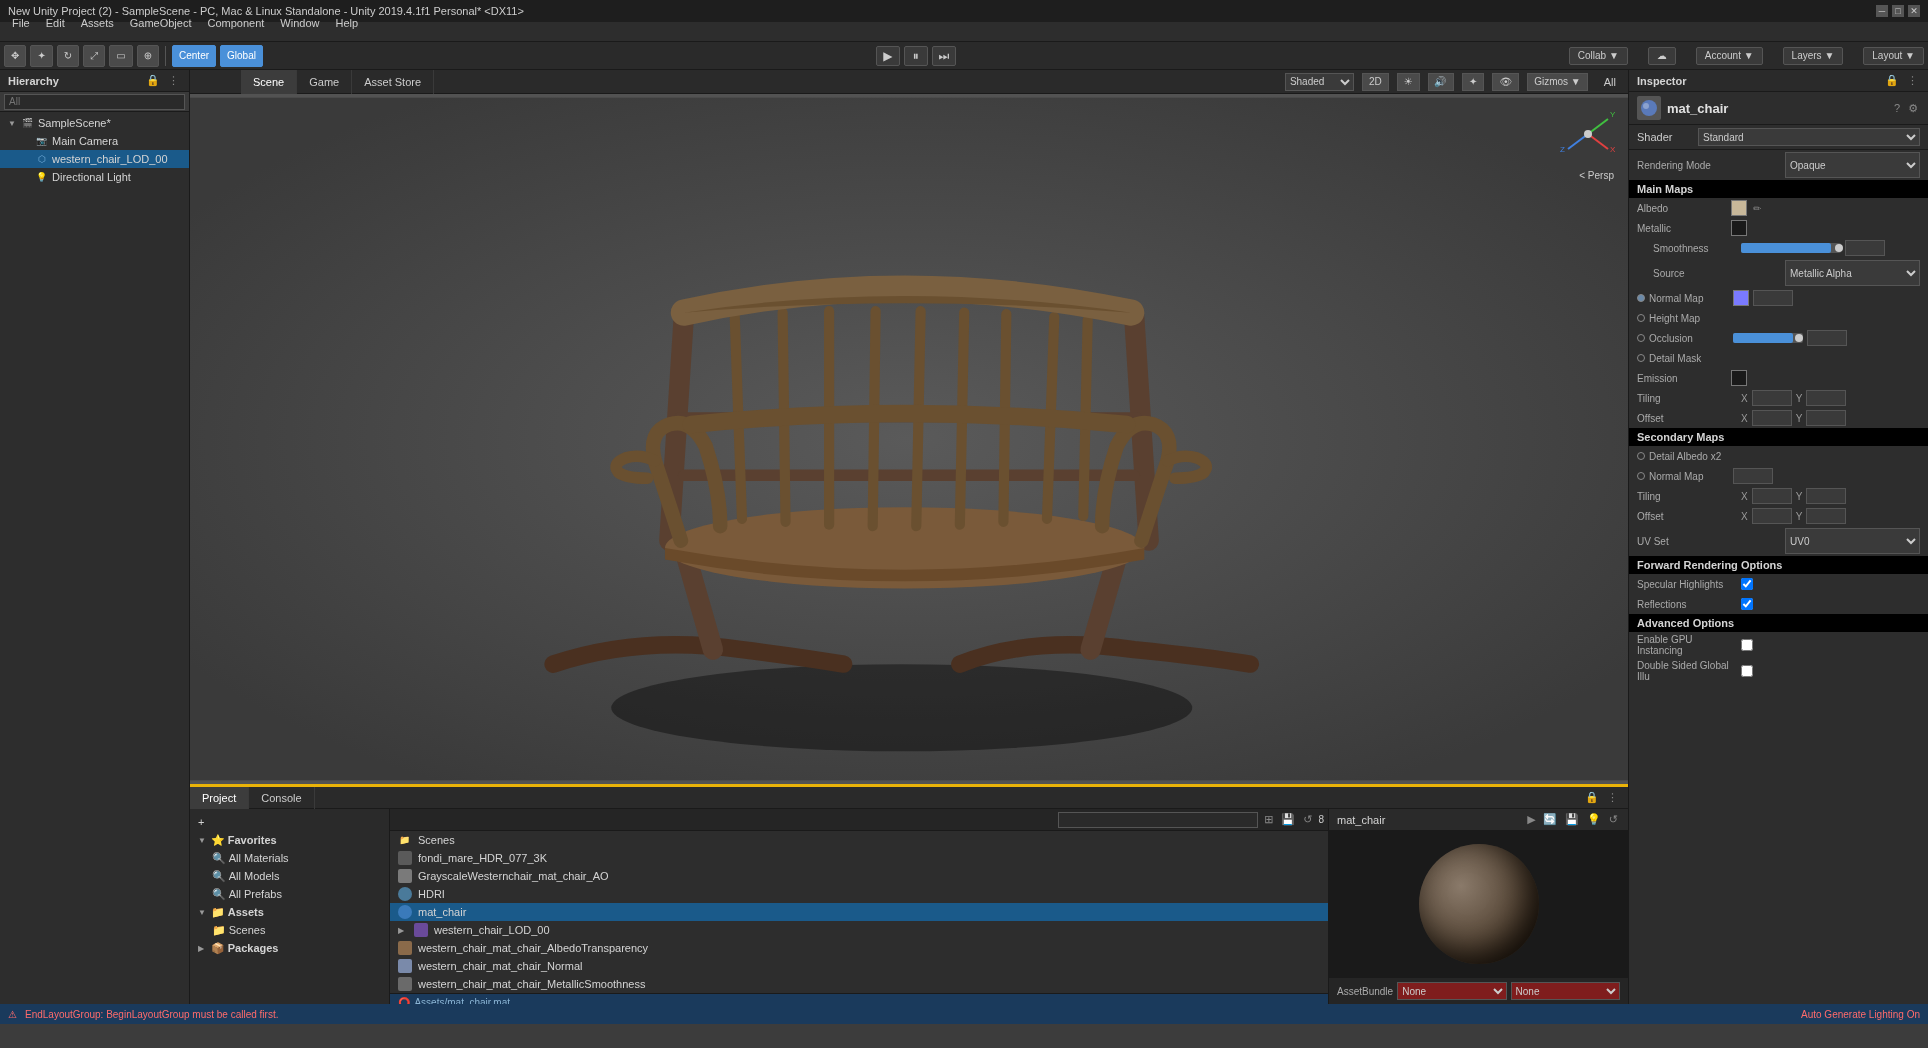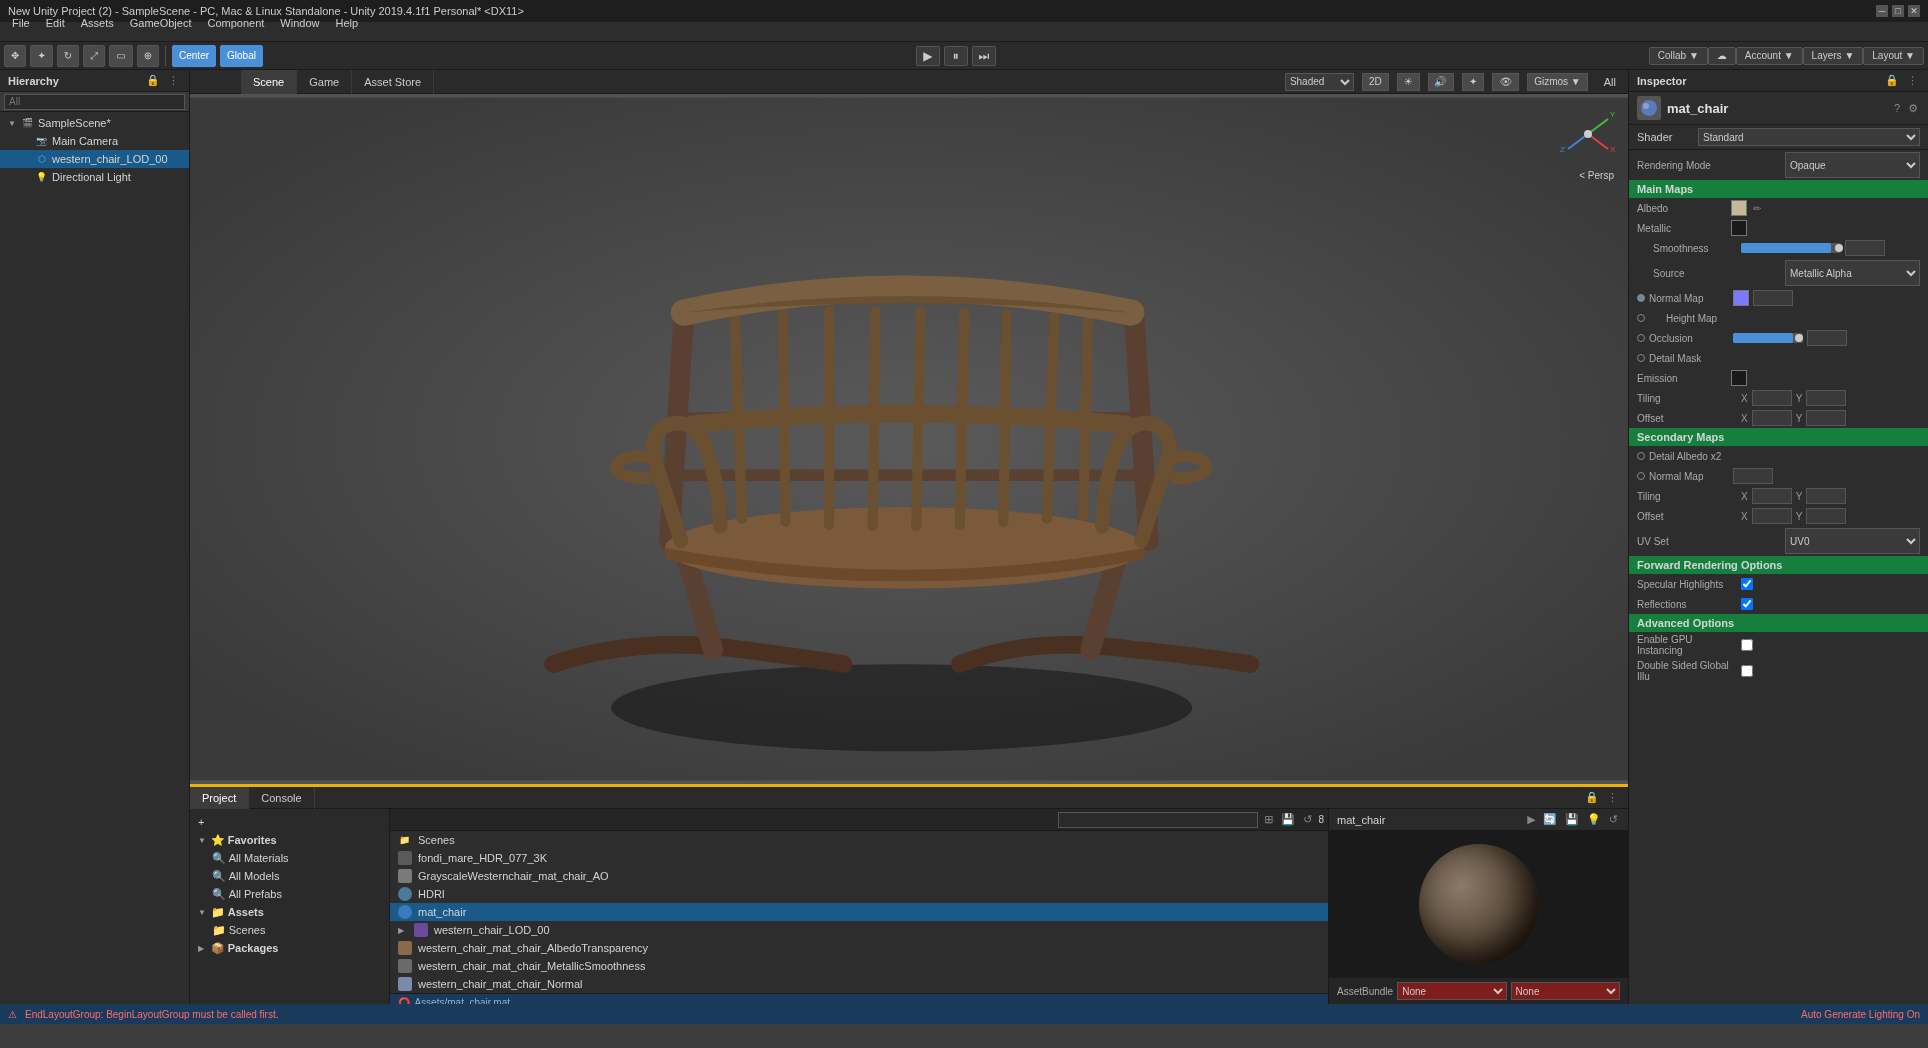--- a/index.html
+++ b/index.html
@@ -54,21 +54,21 @@
     #inspector .panel-header .title { font-size: 11px; font-weight: bold; color: #d4d4d4; }
     .inspector-title-row { display: flex; align-items: center; padding: 4px 8px; gap: 6px; background: #2d2d2d; border-bottom: 1px solid #1a1a1a; flex-shrink: 0; }
     .inspector-icon { width: 24px; height: 24px; background: #555; border-radius: 2px; display: flex; align-items: center; justify-content: center; font-size: 12px; }
     .inspector-name { font-size: 13px; font-weight: bold; color: #e0e0e0; }
     .shader-row { display: flex; align-items: center; padding: 3px 8px; gap: 6px; border-bottom: 1px solid #1a1a1a; flex-shrink: 0; }
     .shader-row label { font-size: 11px; color: #ccc; width: 55px; }
     .shader-row select { background: #3a3a3a; border: 1px solid #555; color: #ccc; font-size: 10px; height: 18px; flex: 1; }
     .inspector-row { display: flex; align-items: center; padding: 2px 8px; min-height: 20px; gap: 4px; }
     .inspector-row .row-label { font-size: 10px; color: #aaa; width: 100px; flex-shrink: 0; }
     .inspector-row .row-value { flex: 1; display: flex; align-items: center; gap: 4px; }
-    .section-header { background: #15803d; padding: 3px 8px; font-size: 11px; font-weight: bold; color: #d4d4d4; }
+    .section-header { background: #000000; padding: 3px 8px; font-size: 11px; font-weight: bold; color: #d4d4d4; }
     .color-box { width: 16px; height: 16px; border: 1px solid #777; display: inline-block; flex-shrink: 0; }
     .inspector-input { background: #3a3a3a; border: 1px solid #555; color: #ccc; font-size: 10px; height: 16px; width: 40px; padding: 0 2px; text-align: right; }
     .inspector-select { background: #3a3a3a; border: 1px solid #555; color: #ccc; font-size: 10px; height: 26px; flex: 1; margin-left: 44px; }
     .inspector-cb { width: 12px; height: 12px; }
 
     
     #bottom-panel { height: 220px; border-top: 3px solid #eab308; display: flex; flex-direction: column; }
     #bottom-panel-tabs { background: #2a2a2a; height: 22px; display: flex; align-items: center; border-bottom: 1px solid #1a1a1a; justify-content: space-between; }
     #bottom-panel-tabs .tab { padding: 0 12px; height: 22px; line-height: 22px; cursor: pointer; font-size: 11px; color: #ccc; border-right: 1px solid #3a3a3a; }
     #bottom-panel-tabs .tab.active { background: #3c3c3c; color: white; }
@@ -107,21 +107,21 @@
 
     
     #scene-area { display: flex; flex-direction: column; flex: 1; }
     #scene-3d { flex: 1; position: relative; background: #525252; overflow: hidden; }
     .nav-btn { background: #3a3a3a; border: 1px solid #555; color: #ccc; padding: 0 8px; height: 18px; font-size: 10px; cursor: pointer; border-radius: 2px; display: flex; align-items: center; gap: 3px; }
 
     
     #full-top { display: flex; justify-content: space-between; align-items: center; background: #2a2a2a; height: 28px; border-bottom: 1px solid #1a1a1a; padding: 0 4px; }
     #full-top .left { display: flex; align-items: center; gap: 4px; }
     #full-top .center { display: flex; align-items: center; gap: 4px; }
-    #full-top .right { display: flex; align-items: center; gap: 0; }
+    #full-top .right { display: flex; align-items: center; gap: 20px; }
 
     
     .map-row { display: flex; align-items: center; padding: 2px 8px; min-height: 20px; gap: 4px; }
     .map-row .map-label { font-size: 10px; color: #aaa; width: 90px; flex-shrink: 0; }
     .map-row .map-content { display: flex; align-items: center; gap: 4px; flex: 1; }
     .map-dot { width: 8px; height: 8px; border-radius: 50%; border: 1px solid #888; display: inline-block; }
     .map-dot.filled { background: #6a8aaa; }
 
     .inspector-scroll { overflow-y: auto; flex: 1; }
 
@@ -400,26 +400,26 @@
           <div class="asset-item">
             <span class="arrow" style="color:#999; font-size:8px; width:10px;">▶</span>
             <span class="asset-icon" style="background:#6a4a9a; border-radius:2px; width:14px; height:14px; display:inline-block;"></span>
             <span>western_chair_LOD_00</span>
           </div>
           <div class="asset-item">
             <span class="asset-icon" style="background:#8a6a4a; border-radius:2px; width:14px; height:14px; display:inline-block;"></span>
             <span>western_chair_mat_chair_AlbedoTransparency</span>
           </div>
           <div class="asset-item">
+            <span class="asset-icon" style="background:#7a8aaa; border-radius:2px; width:14px; height:14px; display:inline-block;"></span>
+            <span>western_chair_mat_chair_Normal</span>
+          </div>
+          <div class="asset-item">
             <span class="asset-icon" style="background:#6a6a6a; border-radius:2px; width:14px; height:14px; display:inline-block;"></span>
             <span>western_chair_mat_chair_MetallicSmoothness</span>
-          </div>
-          <div class="asset-item">
-            <span class="asset-icon" style="background:#7a8aaa; border-radius:2px; width:14px; height:14px; display:inline-block;"></span>
-            <span>western_chair_mat_chair_Normal</span>
           </div>
 
           <div class="asset-path">
             <span style="color:#7ab4e0; font-size:10px;">⭕</span>
             <span style="margin-left:4px;">Assets/mat_chair.mat</span>
           </div>
         </div>
 
         <div id="mat-preview">
           <div class="preview-header">
@@ -530,21 +530,21 @@
       <div class="map-row">
         <div class="map-content" style="width:100%; gap:4px;">
           <div class="map-dot filled"></div>
           <span class="map-label" style="width:80px;">Normal Map</span>
           <div class="color-box" style="background: #7a7aff; width:16px; height:16px;"></div>
           <input class="inspector-input" type="text" style="">
         </div>
       </div>
 
       <div class="map-row">
-        <div class="map-content" style="width:100%; gap:21px;">
+        <div class="map-content" style="width:100%; gap:4px;">
           <div class="map-dot"></div>
           <span class="map-label" style="width:80px;">Height Map</span>
         </div>
       </div>
 
       <div class="map-row">
         <div class="map-content" style="width:100%; gap:4px;">
           <div class="map-dot"></div>
           <span class="map-label" style="width:80px;">Occlusion</span>
           <div class="slider-track" style="width:70px;">

